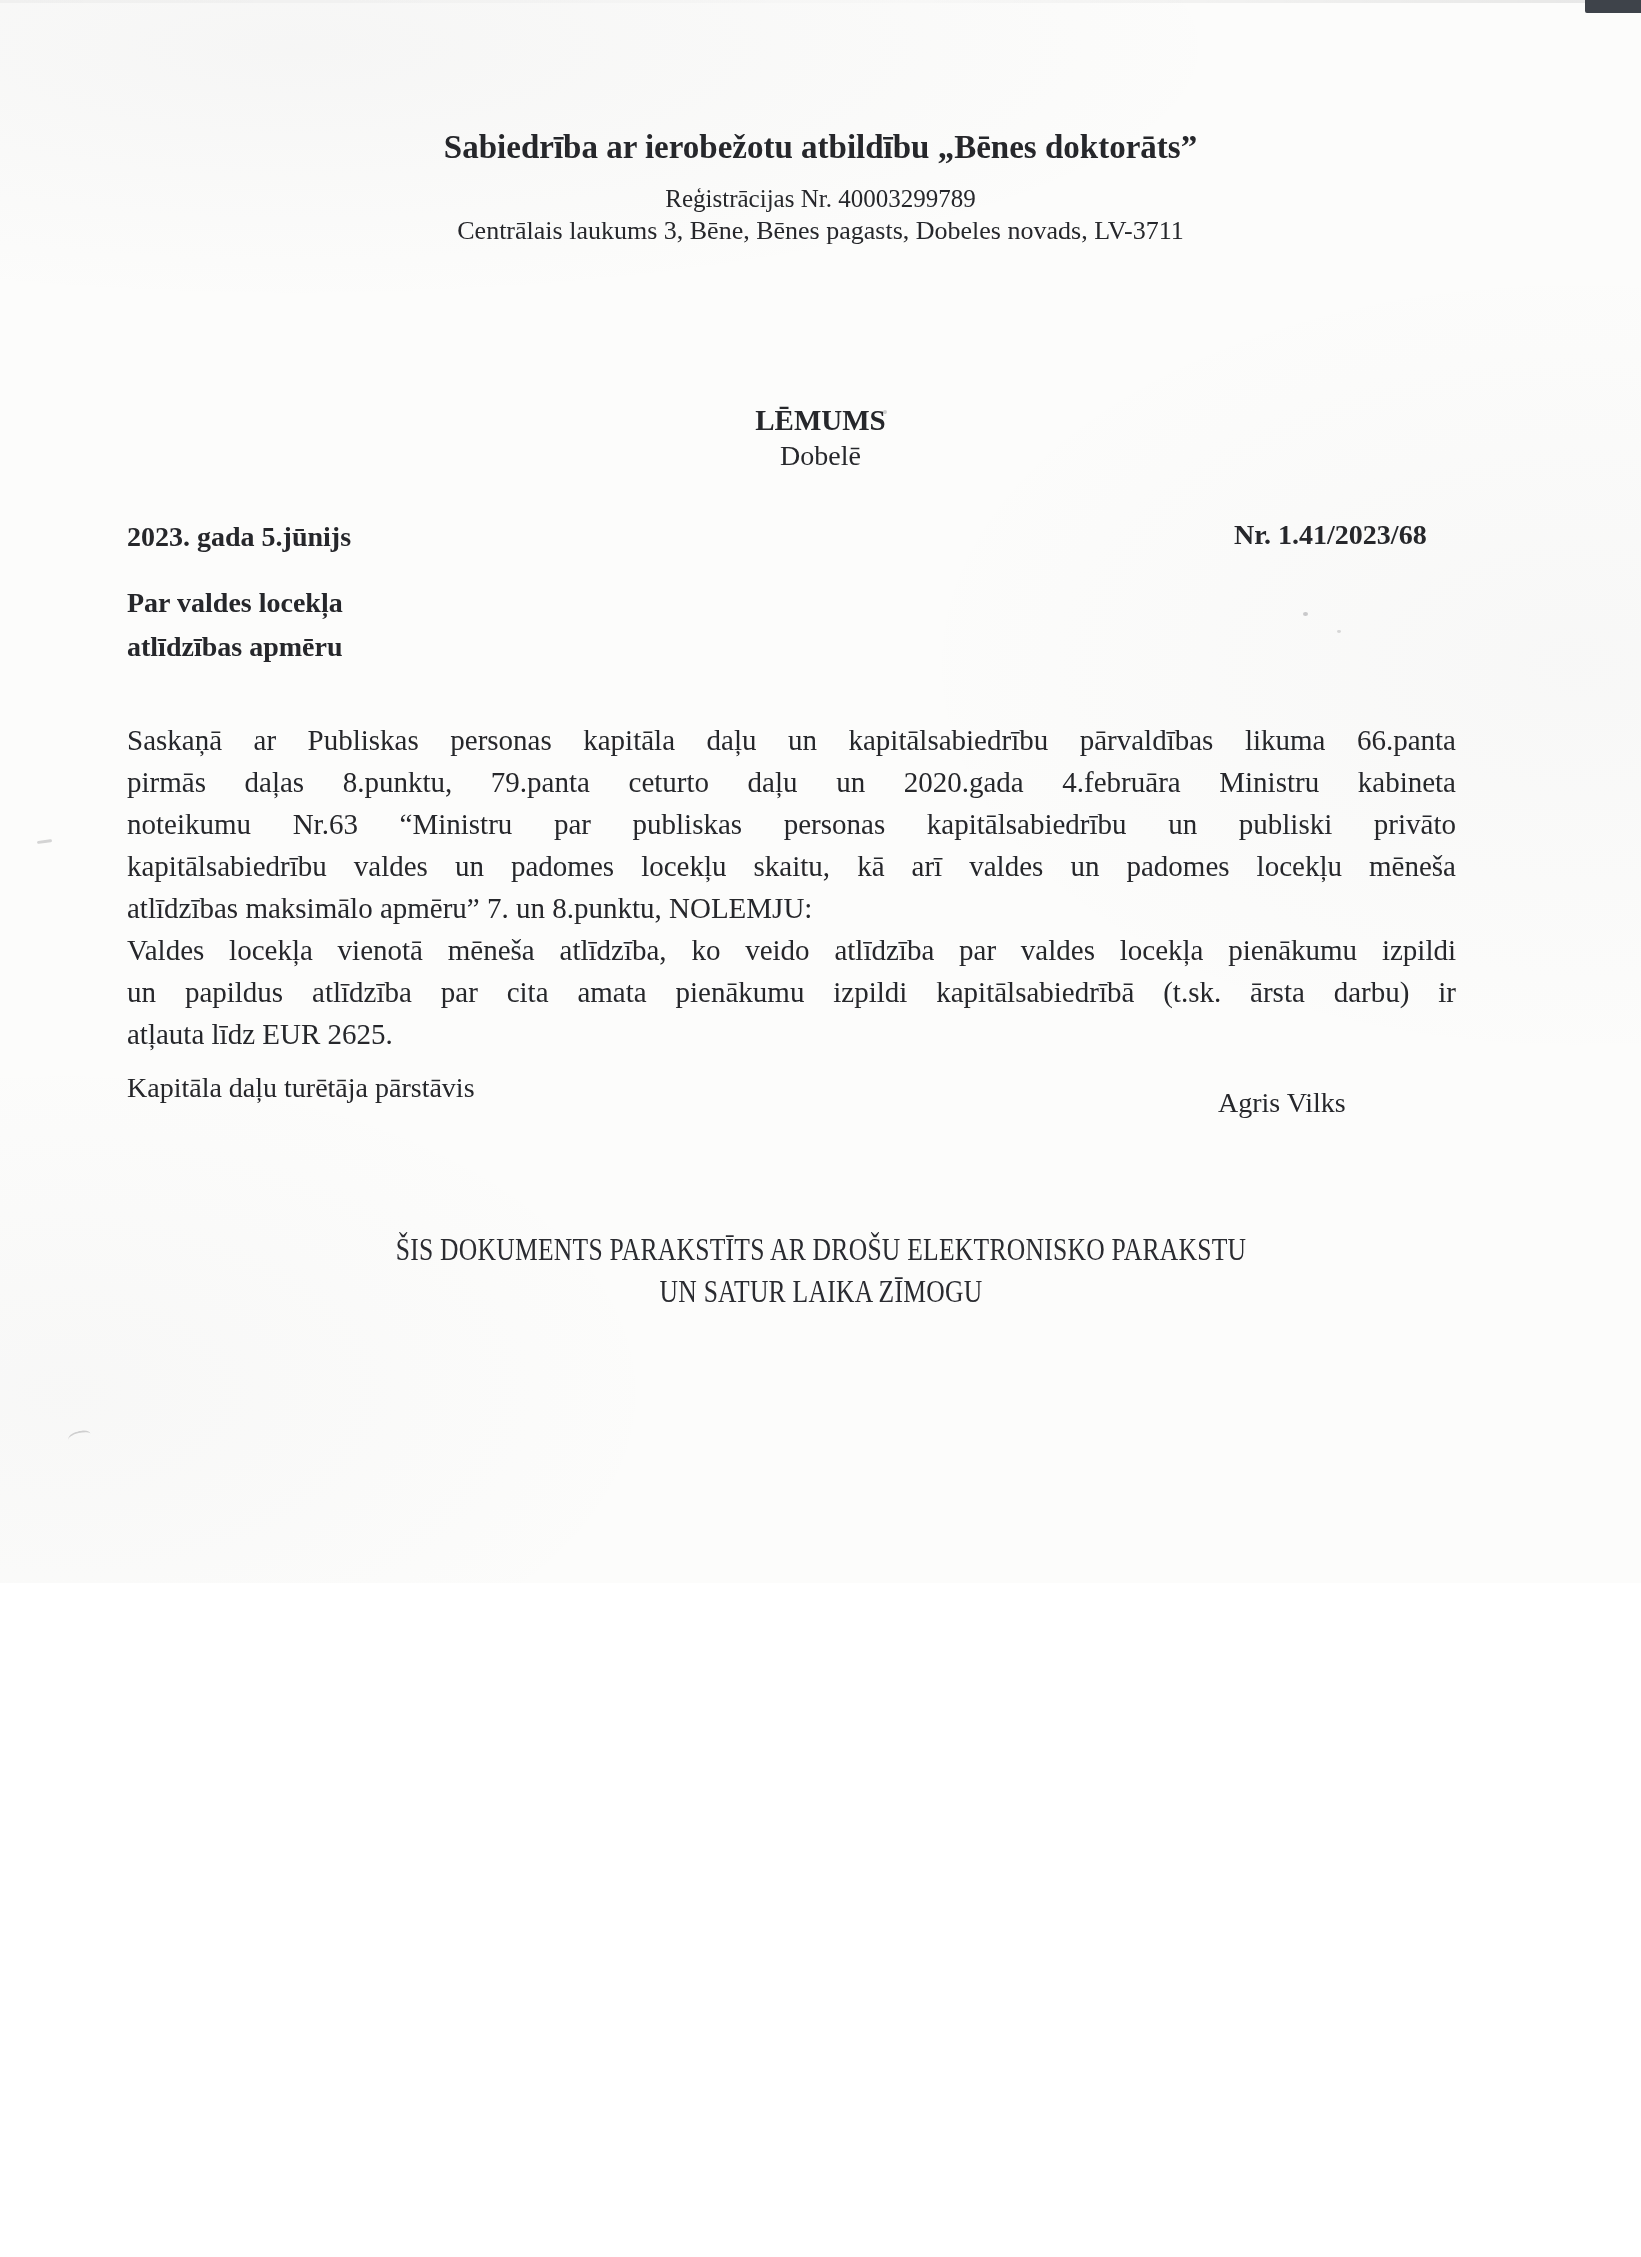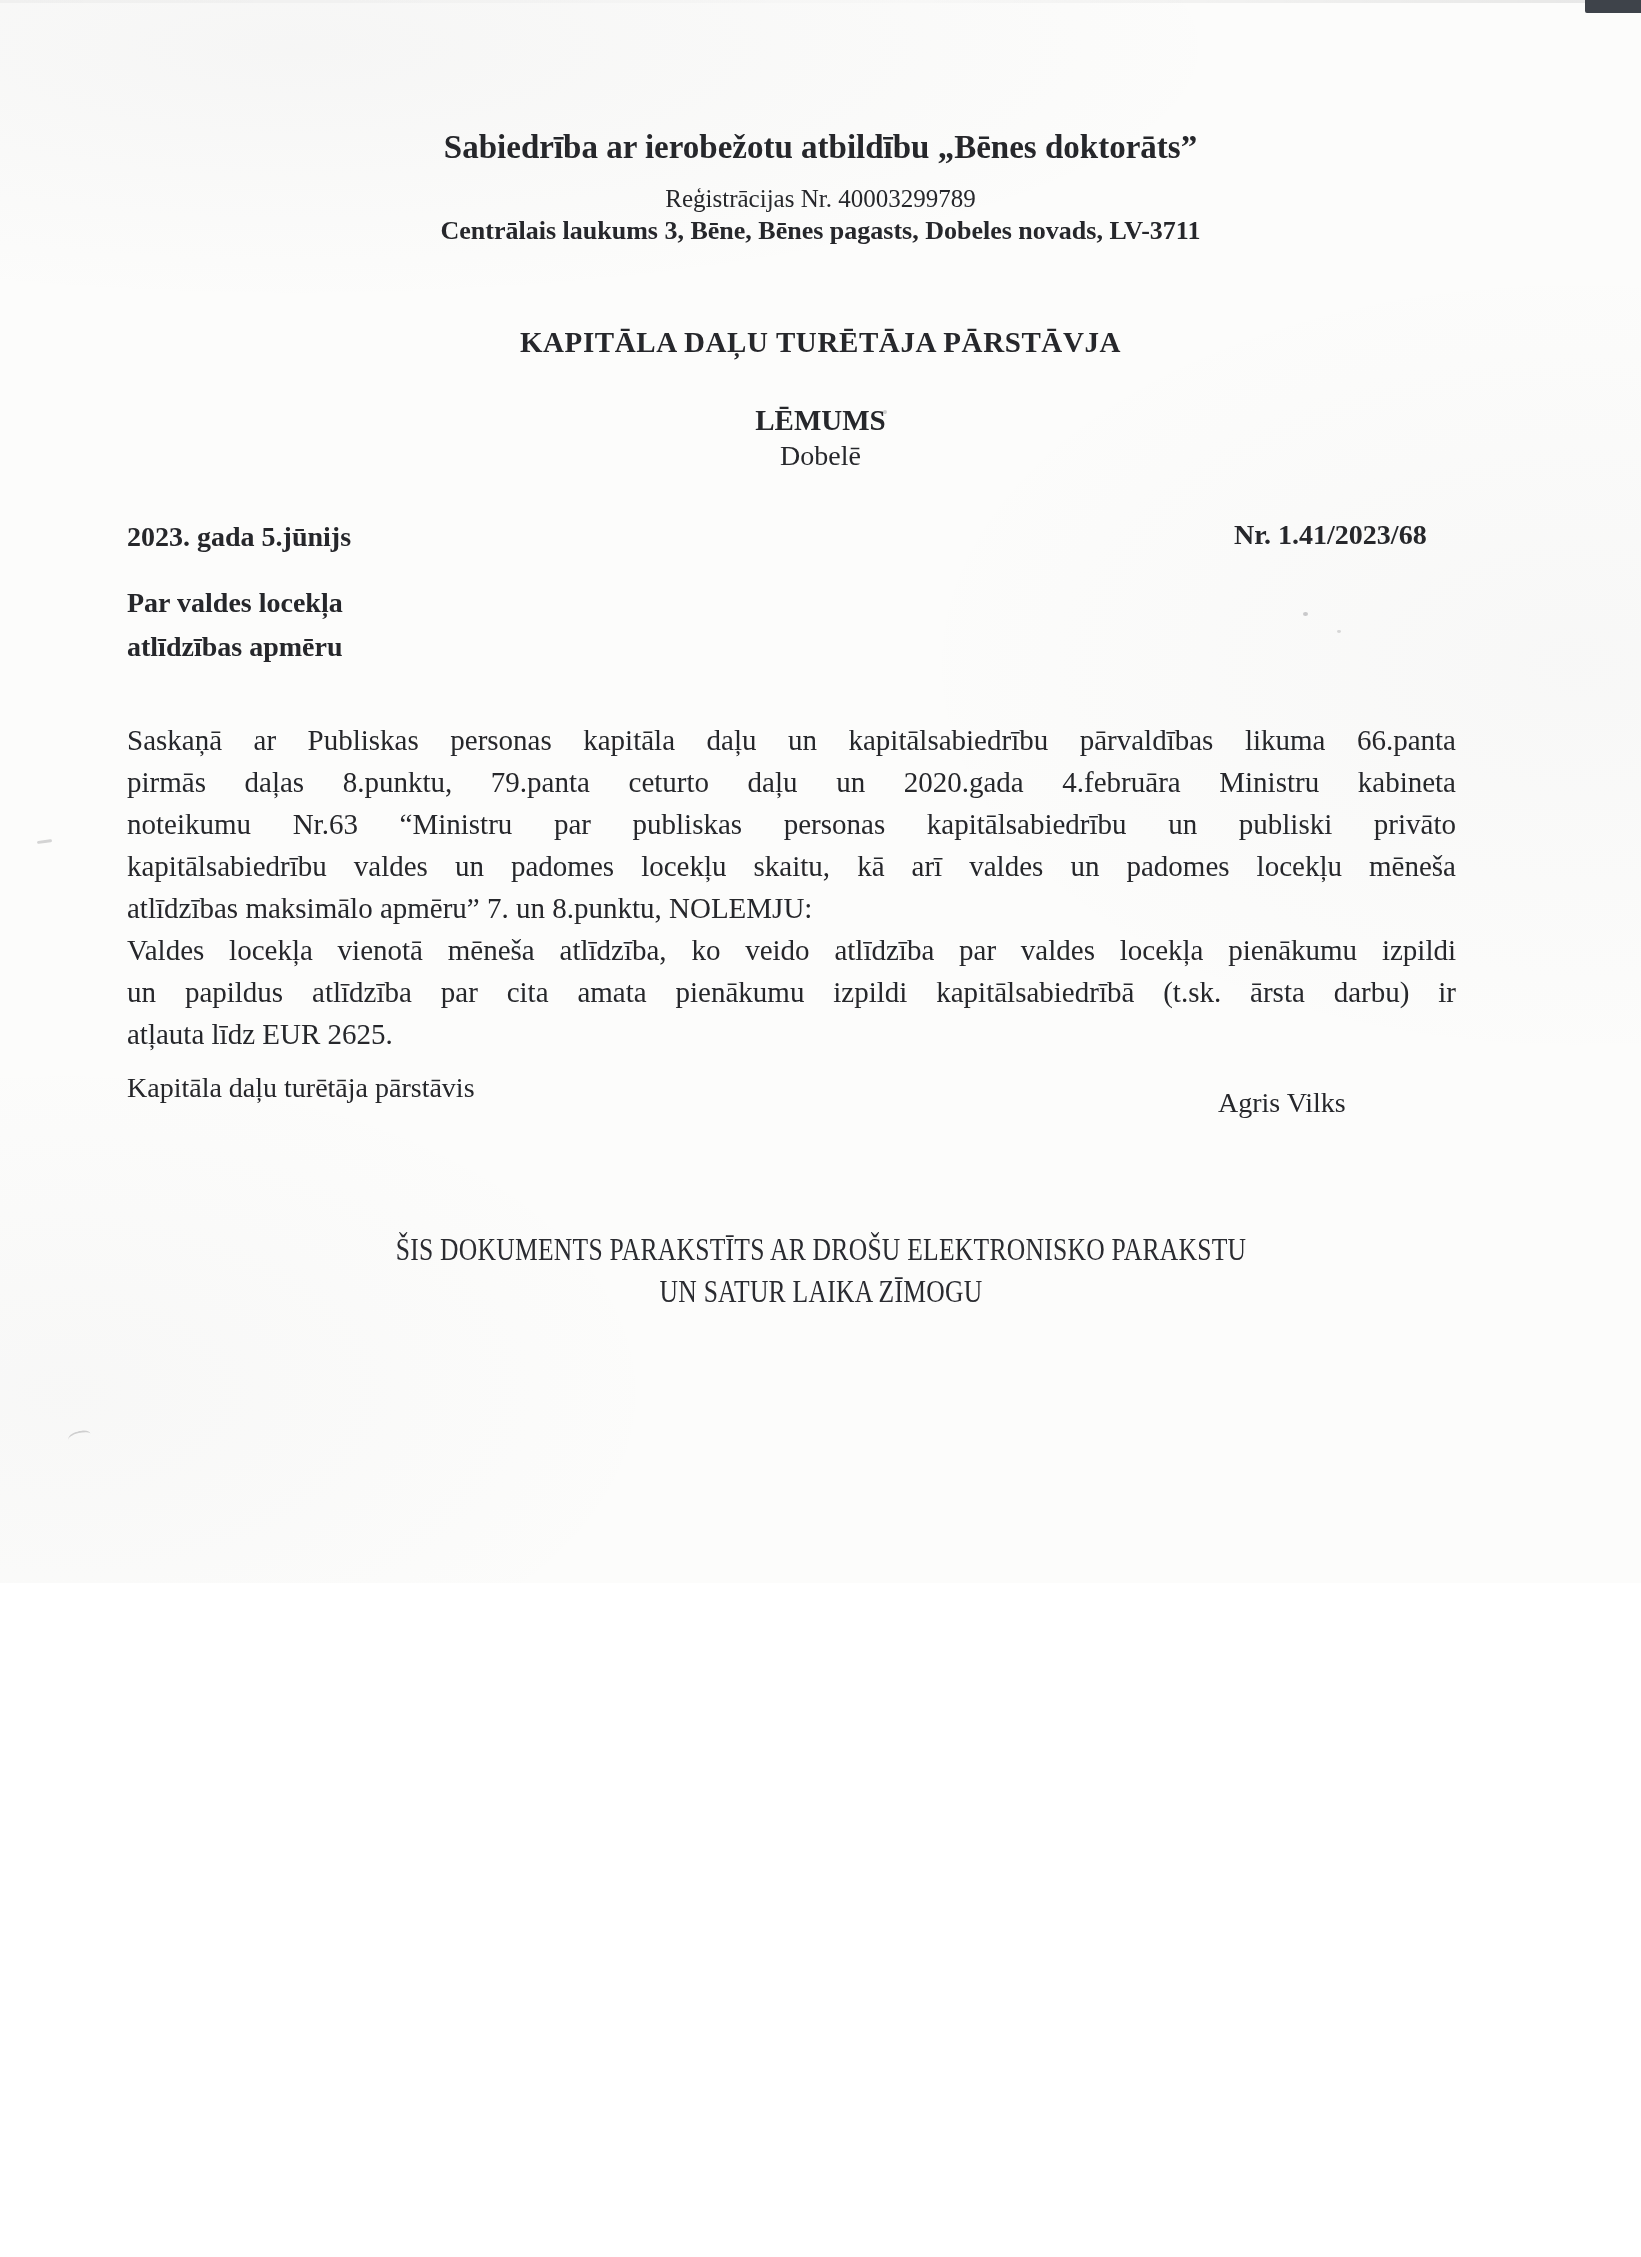--- a/index.html
+++ b/index.html
@@ -18,21 +18,21 @@
   .abs { position:absolute; }
   .centered { left:50px; width:1541px; text-align:center; }
 
   .top-edge { top:0; left:0; width:1641px; height:2.9px;
     background:linear-gradient(90deg, rgba(0,0,0,0.06), rgba(0,0,0,0.02) 55%, rgba(0,0,0,0.14) 95%);
     opacity:.55; }
   .corner-mark { top:0; right:0; width:56px; height:12.6px; background:#3e434a; border-radius:0 0 0 1.9px; }
 
   .company-name { top:129px; font-size:33px; font-weight:bold; }
   .company-reg  { top:185px; font-size:25px; }
-  .company-addr { top:216px; font-size:26px;font-weight:bold; }
+  .company-addr { top:216px; font-size:26px; }
 
   .doc-heading { top:326px; font-size:29px; font-weight:bold; letter-spacing:0.6px; }
   .doc-type    { top:404px; font-size:29px; font-weight:bold; }
   .doc-place   { top:440px; font-size:28px; }
 
   .doc-date   { top:521px; left:127px; font-size:28px; font-weight:bold; }
   .doc-number { top:519px; left:1186px; font-size:28px; font-weight:bold;margin-left:48px; }
 
   .subject { top:581px; left:127px; font-size:28px; font-weight:bold; line-height:44px; }
 
@@ -60,21 +60,20 @@
 
 <div class="page">
 
   <div class="abs top-edge"></div>
   <div class="abs corner-mark"></div>
 
   <div class="abs centered company-name">Sabiedrība ar ierobežotu atbildību „Bēnes doktorāts”</div>
   <div class="abs centered company-reg">Reģistrācijas Nr. 40003299789</div>
   <div class="abs centered company-addr">Centrālais laukums 3, Bēne, Bēnes pagasts, Dobeles novads, LV-3711</div>
 
-  <div class="abs centered doc-heading">KAPITĀLA DAĻU TURĒTĀJA PĀRSTĀVJA</div>
   <div class="abs centered doc-type">LĒMUMS</div>
   <div class="abs centered doc-place">Dobelē</div>
 
   <div class="abs doc-date">2023. gada 5.jūnijs</div>
   <div class="abs doc-number">Nr. 1.41/2023/68</div>
 
   <div class="abs subject">
     <div>Par valdes locekļa</div>
     <div>atlīdzības apmēru</div>
   </div>

